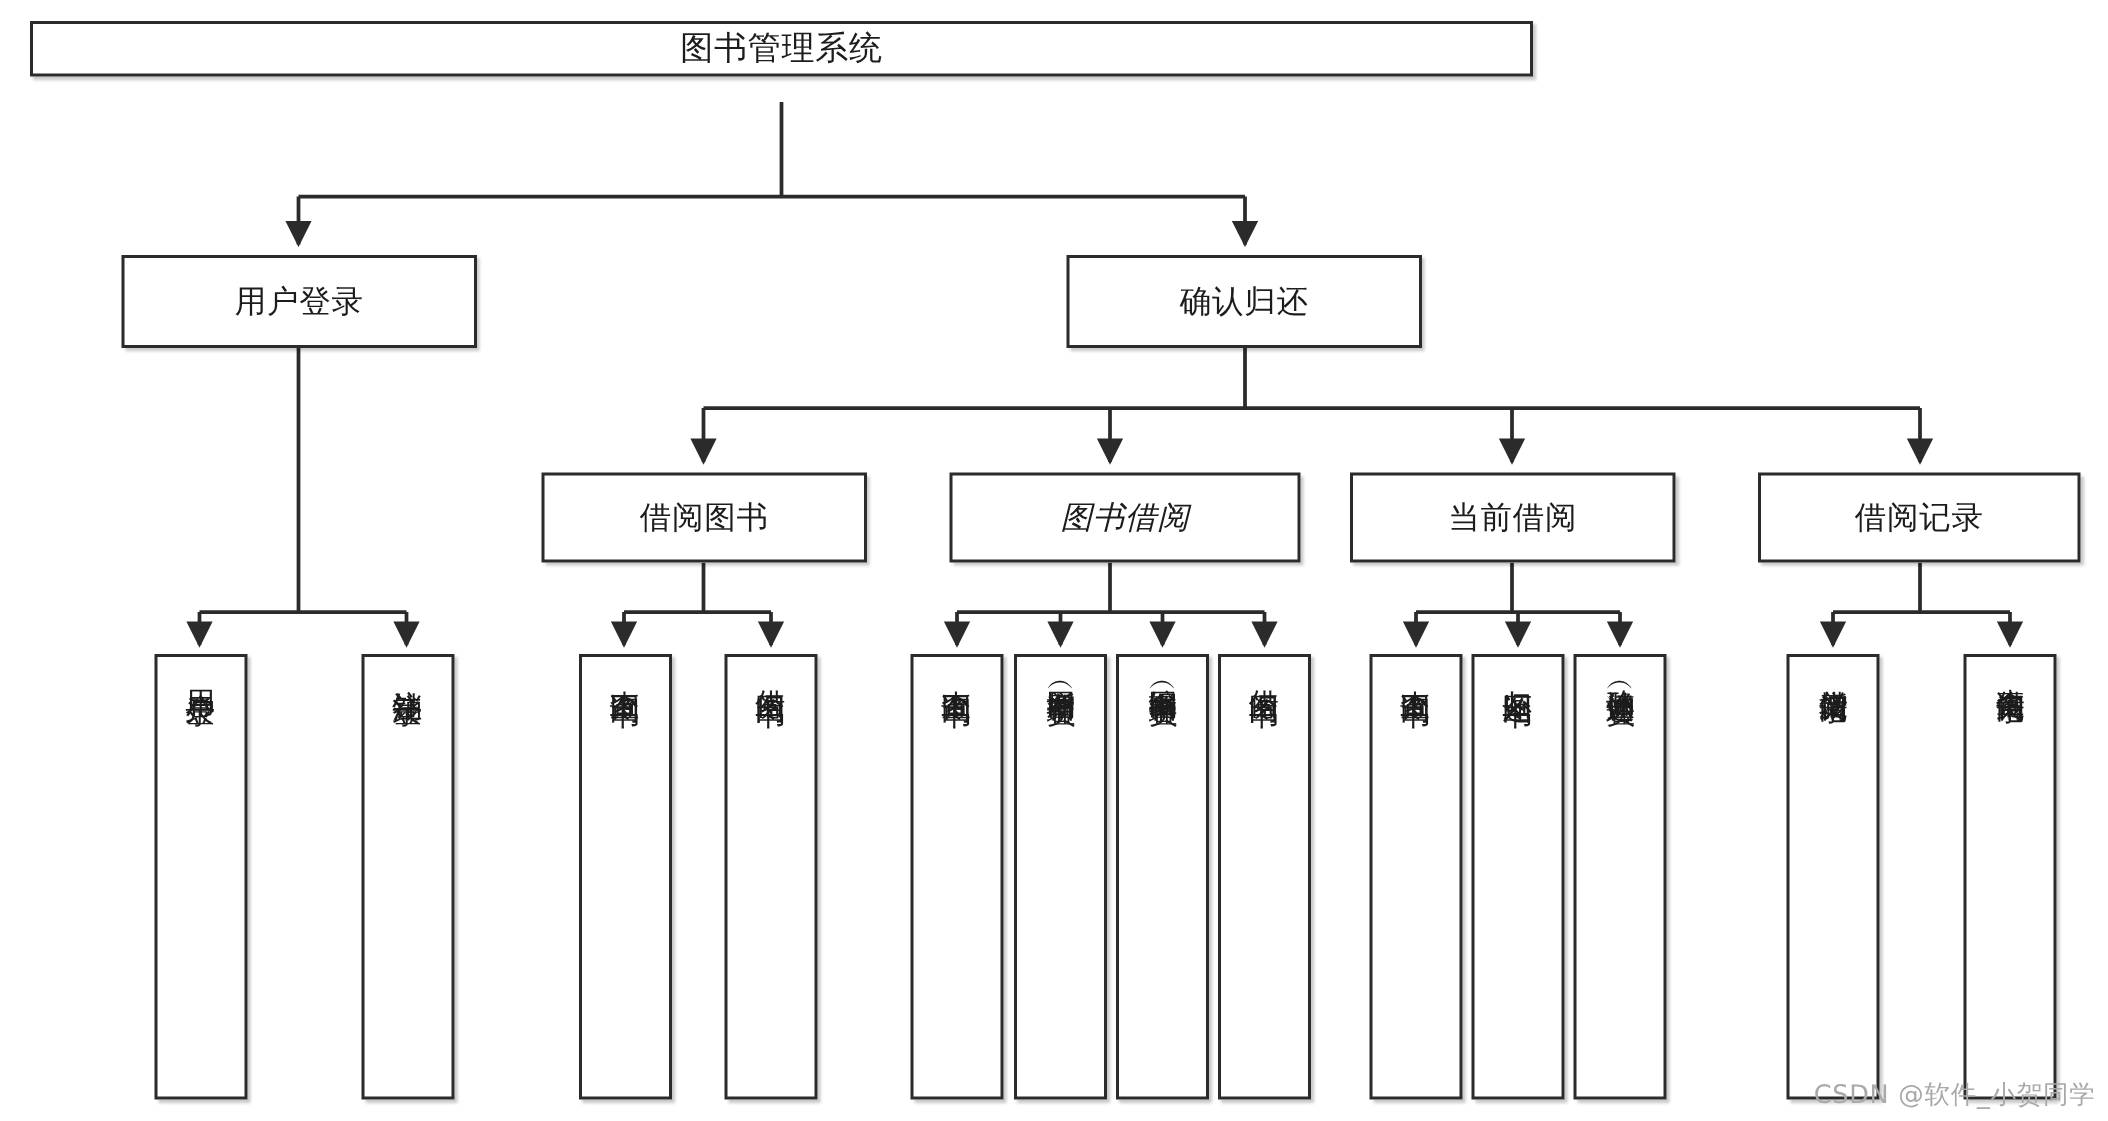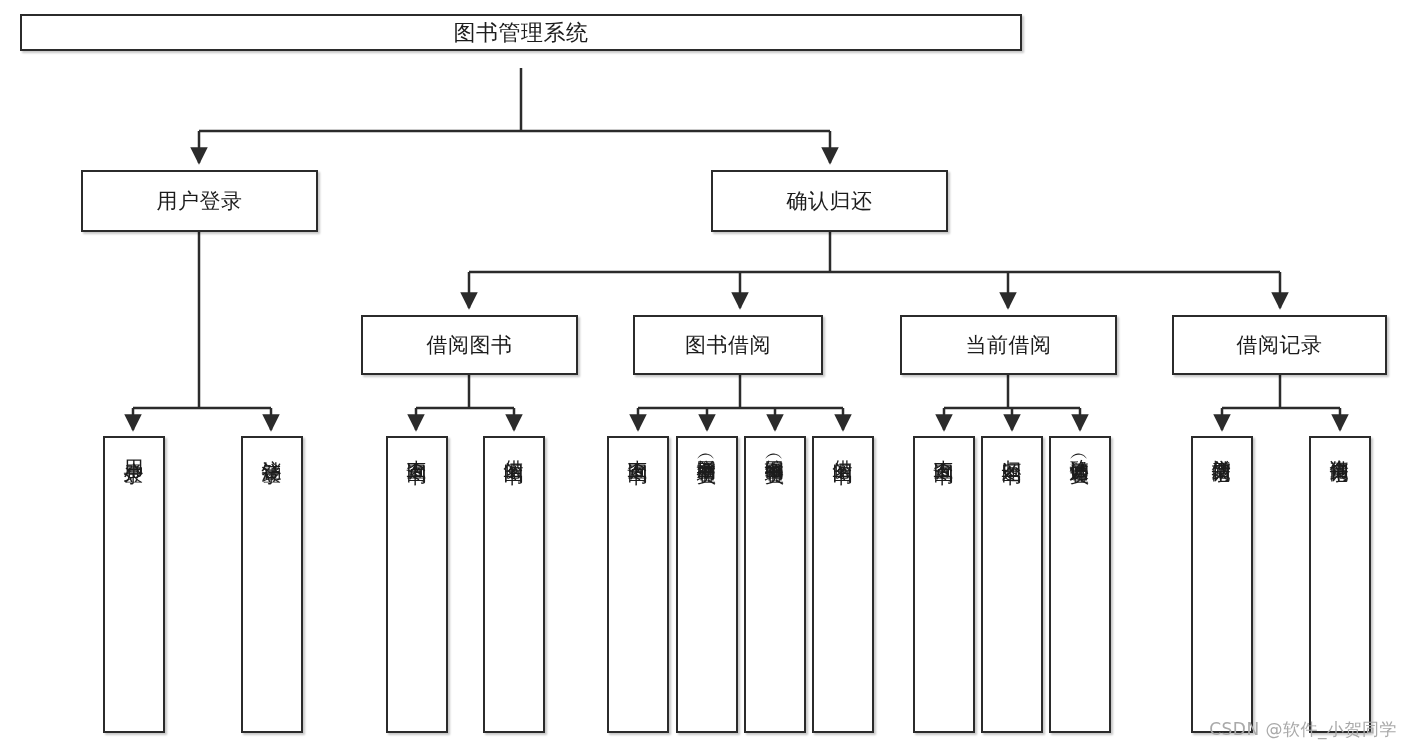--- a/index.html
+++ b/index.html
@@ -133,21 +133,21 @@
   <div class="node branch" style="left:81px; top:170px; width:237px; height:62px;">
     <span class="label">用户登录</span>
   </div>
   <div class="node branch" style="left:711px; top:170px; width:237px; height:62px;">
     <span class="label">确认归还</span>
   </div>
 
   <div class="node branch" style="left:361px; top:315px; width:217px; height:60px;">
     <span class="label">借阅图书</span>
   </div>
-  <div class="node branch" style="left:633px; top:315px; width:190px; height:60px;">
+  <div class="node branch" style="left:633px; top:315px; width:234px; height:60px;font-style:italic;">
     <span class="label">图书借阅</span>
   </div>
   <div class="node branch" style="left:900px; top:315px; width:217px; height:60px;">
     <span class="label">当前借阅</span>
   </div>
   <div class="node branch" style="left:1172px; top:315px; width:215px; height:60px;">
     <span class="label">借阅记录</span>
   </div>
 
   <div class="node leaf" style="left:103px; top:436px; width:62px; height:297px;">

